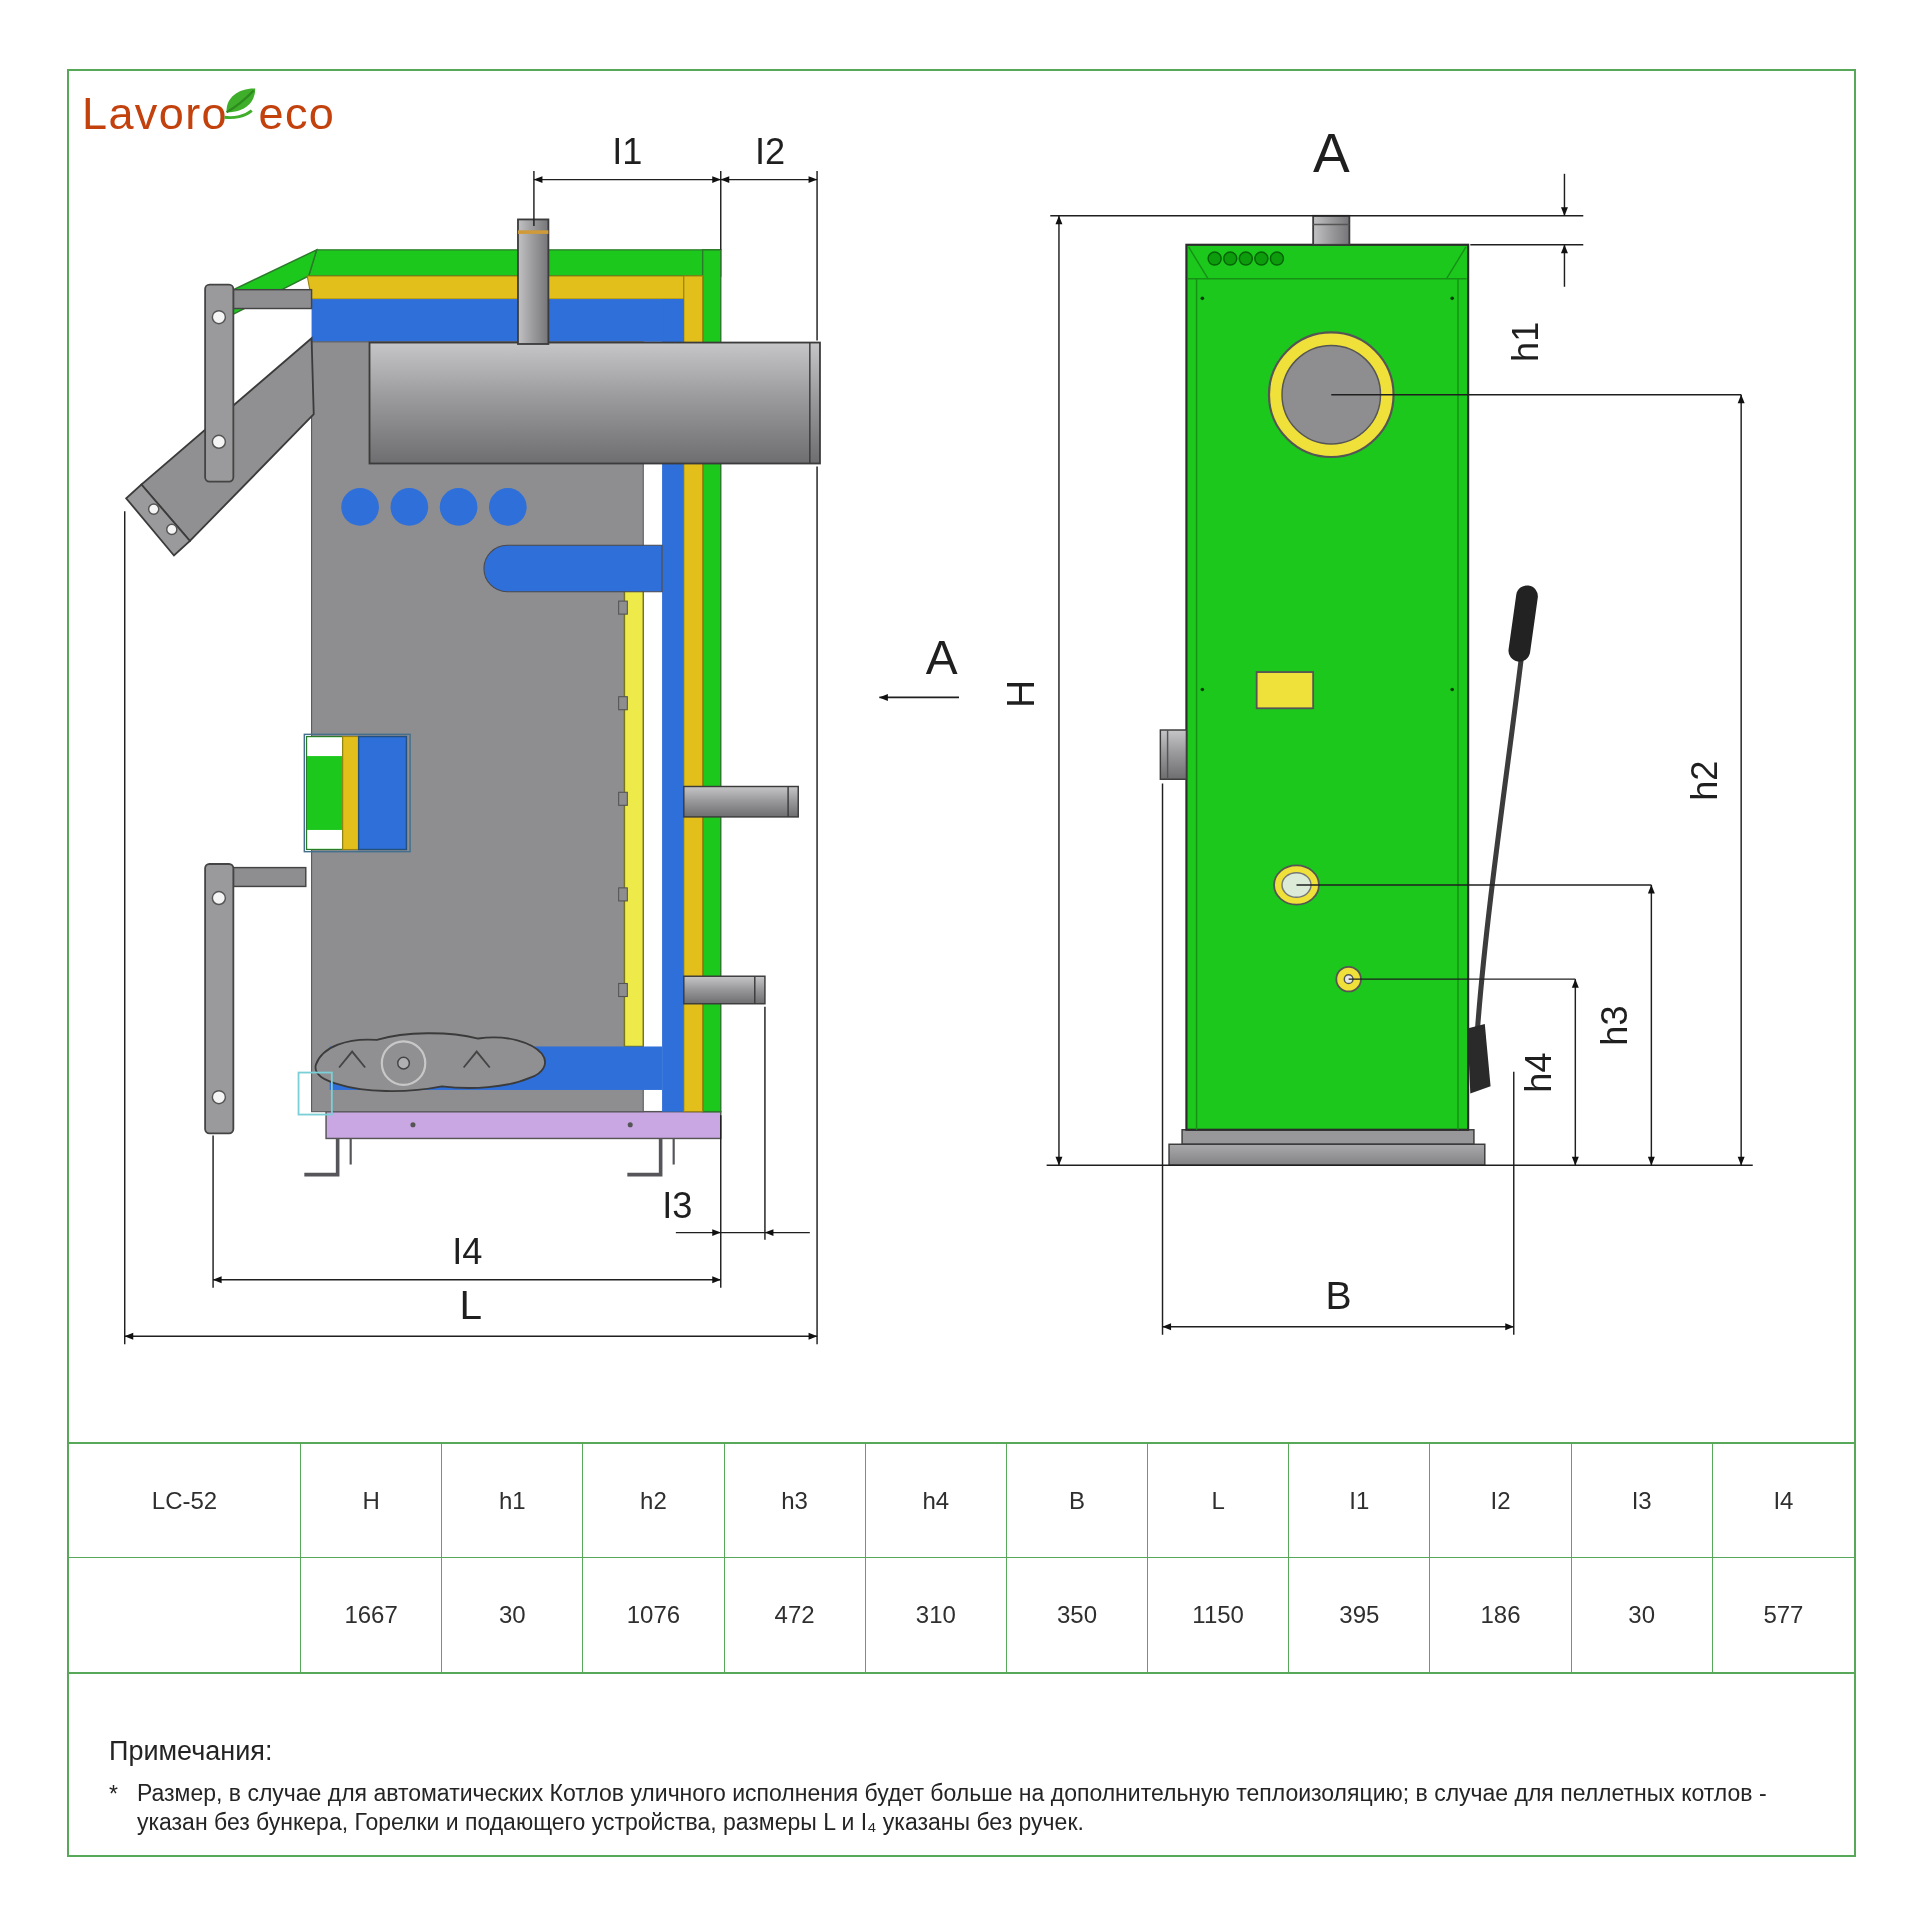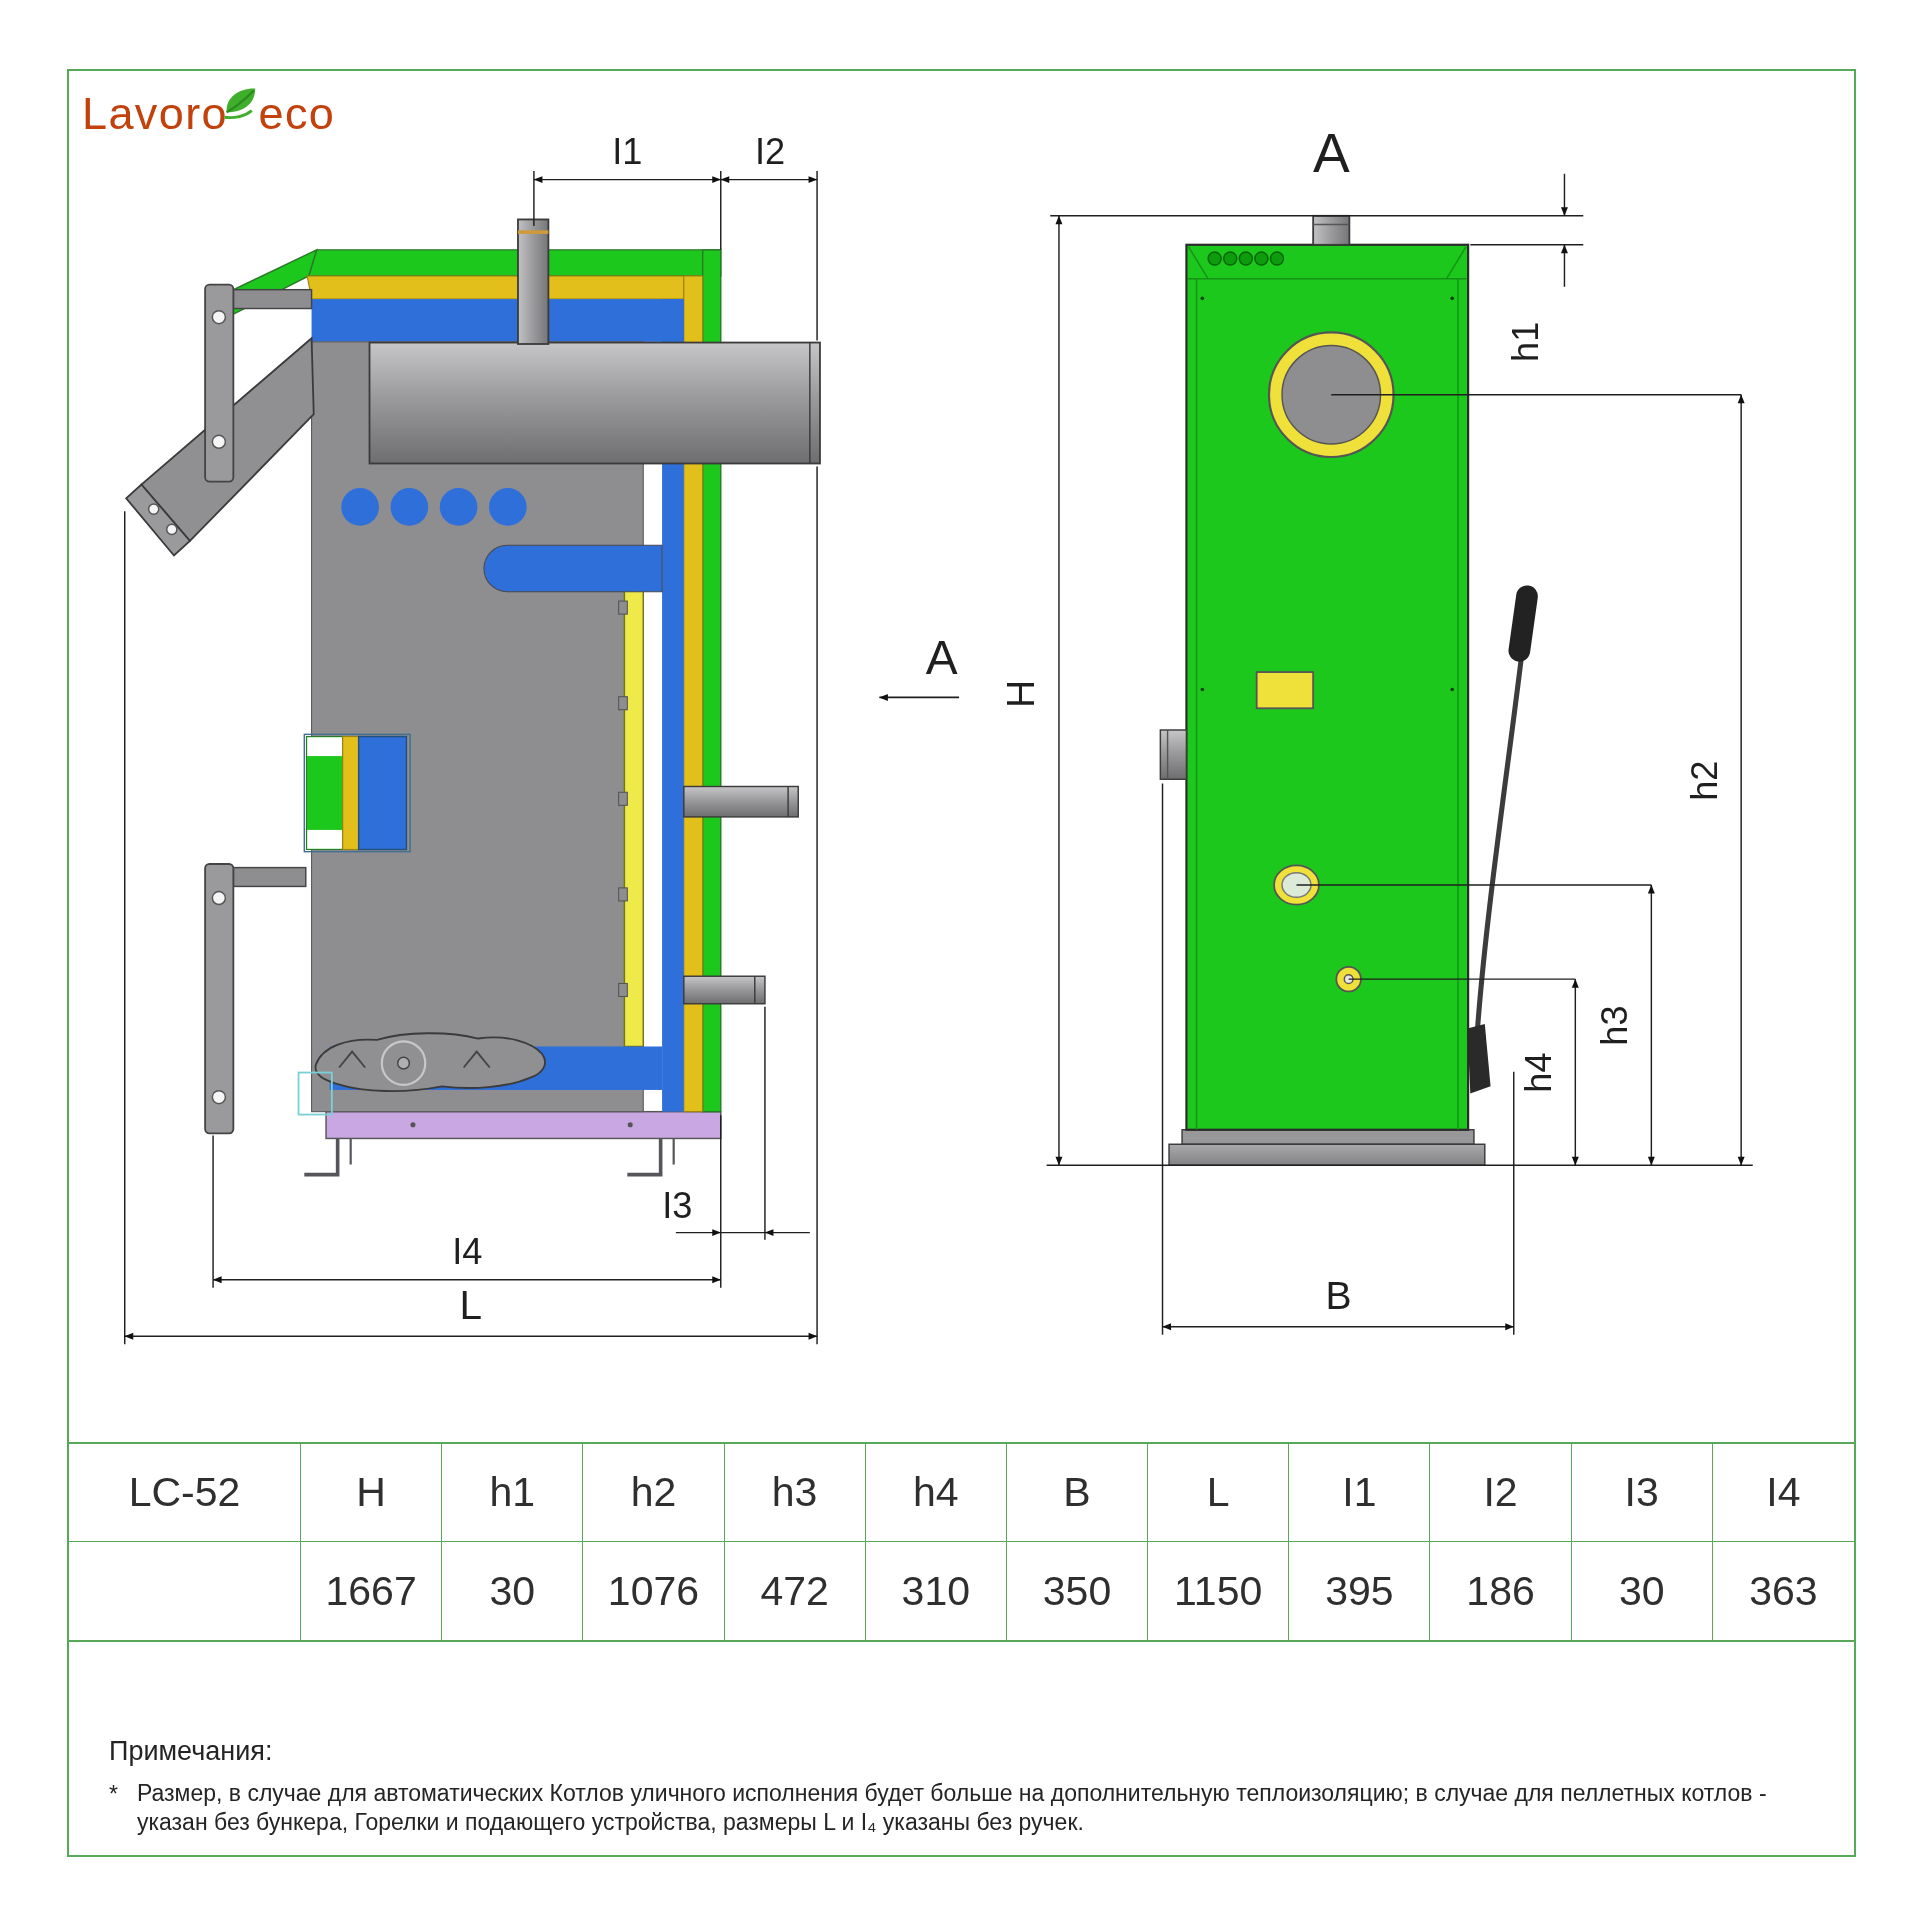--- a/index.html
+++ b/index.html
@@ -7,22 +7,22 @@
   .page{position:absolute;left:0;top:0;width:1926px;height:1925px;background:#fff;}
   .border-frame{position:absolute;left:67px;top:69px;width:1789px;height:1788px;
                 border:2.2px solid #58a85a;box-sizing:border-box;}
   .logo{position:absolute;left:82px;top:84px;display:flex;align-items:center;
         font-size:45px;color:#c2410c;letter-spacing:1.4px;font-weight:400;}
   .logo .leaf-wrap{width:45px;height:41px;margin:0 -5.8px 19px -8.7px;transform:rotate(-8deg);}
   .drawing-svg{position:absolute;left:0;top:0;}
   .dims-table{position:absolute;left:67px;top:1442px;width:1789px;box-sizing:border-box;
               display:grid;grid-template-columns:232px repeat(11,1fr);
               border:2.2px solid #58a85a;}
-  .dims-table .cell{height:98px;display:flex;align-items:center;justify-content:center;
-              font-size:41px;color:#2f2f2f;border-right:1.8px solid #58a85a;
+  .dims-table .cell{height:114px;display:flex;align-items:center;justify-content:center;
+              font-size:24px;color:#2f2f2f;border-right:1.8px solid #58a85a;
               border-bottom:1.8px solid #58a85a;box-sizing:border-box;background:#fff;}
   .dims-table .cell.last{border-right:none;}
   .dims-table .cell.vrow{border-bottom:none;}
   .notes{position:absolute;left:109px;top:1736px;width:1695px;color:#242424;}
   .notes-title{font-size:27px;margin:0 0 11.6px 0;}
   .note-row{display:flex;gap:19px;font-size:23px;line-height:1.30;}
   .note-star{flex:0 0 auto;padding-top:1.4px;}
   .note-text{flex:1 1 auto;}
   svg text{font-family:"Liberation Sans",sans-serif;fill:#1f1f1f;}
 </style>
@@ -299,21 +299,21 @@
     <div class="cell vrow">1667</div>
     <div class="cell vrow">30</div>
     <div class="cell vrow">1076</div>
     <div class="cell vrow">472</div>
     <div class="cell vrow">310</div>
     <div class="cell vrow">350</div>
     <div class="cell vrow">1150</div>
     <div class="cell vrow">395</div>
     <div class="cell vrow">186</div>
     <div class="cell vrow">30</div>
-    <div class="cell vrow last">363</div>
+    <div class="cell vrow last">577</div>
   </div>
 
   <div class="notes">
     <p class="notes-title">Примечания:</p>
     <div class="note-row">
       <span class="note-star">*</span>
       <span class="note-text">Размер, в случае для автоматических Котлов уличного исполнения будет больше на дополнительную теплоизоляцию; в случае для пеллетных котлов - указан без бункера, Горелки и подающего устройства, размеры L и I₄ указаны без ручек.</span>
     </div>
   </div>
 </div>

